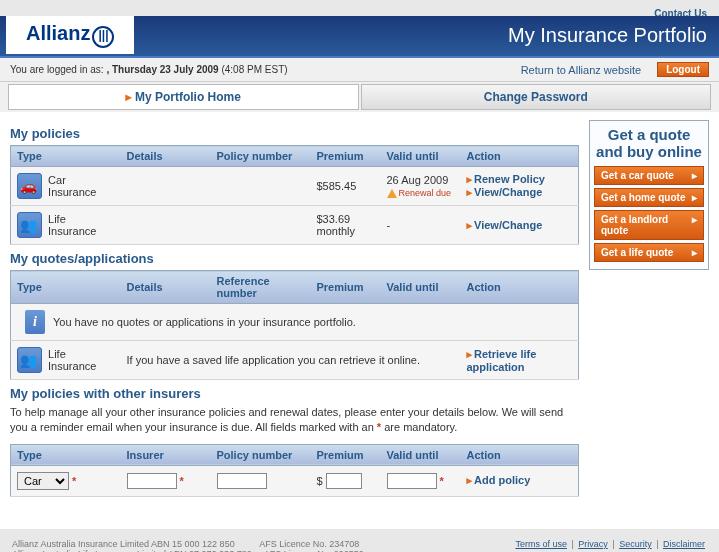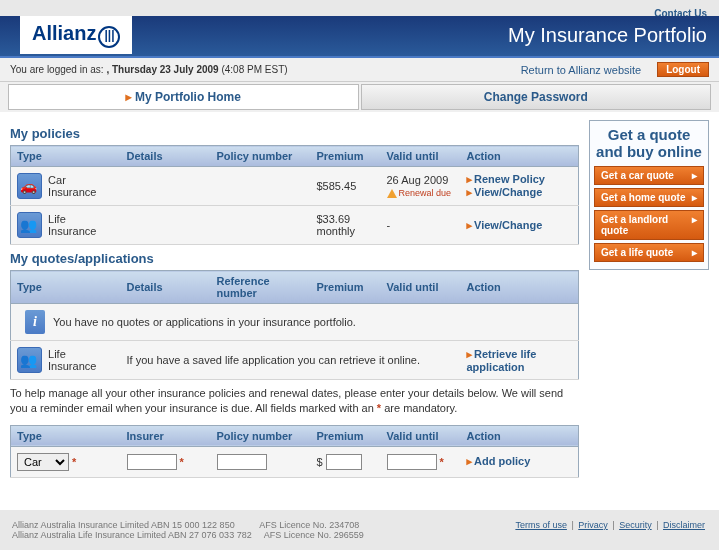--- a/index.html
+++ b/index.html
@@ -1,20 +1,20 @@
 <!DOCTYPE html>
 <html><head>
 <meta charset="utf-8">
 <style>
 *{box-sizing:border-box;margin:0;padding:0}
 body{font-family:Arial,sans-serif;font-size:11px;background:#fff;color:#333;width:719px}
 .topbar{background:#e8e8e8;height:16px;text-align:right;padding:8px 12px;font-size:10px}
 .topbar a{color:#2a5a8a;text-decoration:none;font-weight:bold}
 .header{background:linear-gradient(#1a3a7a,#2a5a9a);height:42px;position:relative;border-bottom:2px solid #4a7ac5}
-.logo-box{background:#fff;display:inline-block;padding:6px 12px;margin-left:20px}
+.logo-box{background:#fff;display:inline-block;padding:6px 20px;margin-left:6px}
 .logo{color:#003781;font-size:20px;font-weight:bold}
 .logo-icon{display:inline-block;width:22px;height:22px;border:2px solid #003781;border-radius:50%;vertical-align:middle;position:relative;margin-left:2px}
 .logo-icon::before{content:"|||";position:absolute;top:0;left:4px;font-size:12px;color:#003781;font-weight:bold}
 .header-title{position:absolute;right:12px;top:8px;color:#fff;font-size:20px;font-weight:normal}
 .loginbar{background:#f0f0f0;padding:4px 10px;font-size:10px;display:flex;justify-content:space-between;align-items:center;border-bottom:1px solid #ccc}
 .login-right{display:flex;align-items:center;gap:16px}
 .logout{background:linear-gradient(#f08030,#d55a10);color:#fff;border:1px solid #b04a10;padding:1px 8px;font-size:10px;font-weight:bold;cursor:pointer}
 .tabs{display:flex;gap:2px;padding:2px 8px;background:#f0f0f0}
 .tab{flex:1;background:linear-gradient(#f5f5f5,#ddd);border:1px solid #bbb;text-align:center;padding:5px;color:#2a5a8a;font-weight:bold;font-size:12px;cursor:pointer}
 .tab.active{background:#fff;color:#2a5a8a}
@@ -134,20 +134,21 @@
                 <div class="icon-box">👥</div>
                 <span>Life Insurance</span>
               </div>
             </td>
   <td colspan="4">If you have a saved life application you can retrieve it online.</td>
   <td><a class="link"><span class="action-arrow">▸</span><span>Retrieve life application</span></a></td>
 </tr>
 </tbody>
       </table>
 
+<div class="section-title">My policies with other insurers</div>
 <div class="intro"><span>To help manage all your other insurance policies and renewal dates, please enter your details below. We will send you a reminder email when your insurance is due. All fields marked with an </span><span class="mand">*</span><span> are mandatory.</span></div>
 <table class="tbl">
 <tbody>
           <tr>
   <th class="col-type">Type</th>
   <th class="col-details">Insurer</th>
   <th class="col-policy">Policy number</th>
   <th class="col-premium">Premium</th>
   <th class="col-valid">Valid until</th>
   <th>Action</th>

